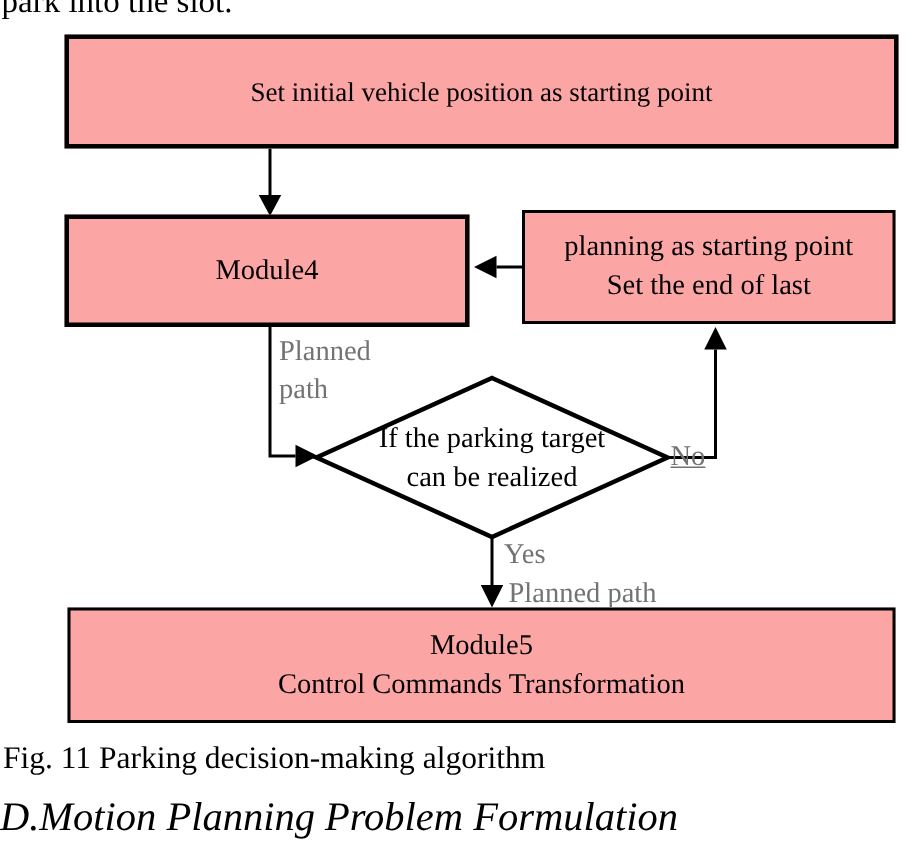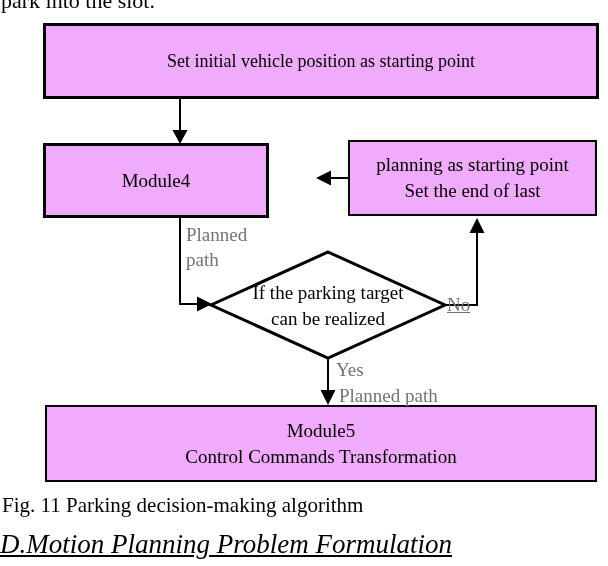--- a/index.html
+++ b/index.html
@@ -11,48 +11,48 @@
 
   .top-text{
     position:absolute;left:1px;top:-12px;font-size:22px;line-height:26px;
     white-space:nowrap;color:#000000;
   }
 
   .figure{position:absolute;left:0;top:0;width:608px;height:566px;}
   svg.connectors{position:absolute;left:0;top:0;width:608px;height:566px;}
 
   .node{
-    position:absolute;box-sizing:border-box;background:#f0abfc;
+    position:absolute;box-sizing:border-box;background:#fca5a5;
     display:flex;flex-direction:column;align-items:center;justify-content:center;
     text-align:center;font-size:19px;line-height:26px;color:#000000;
   }
   .node span{display:block;white-space:nowrap;}
 
   .node-start{left:43px;top:23px;width:556px;height:76px;border:3px solid #000000;font-size:18px;}
-  .node-module4{left:43px;top:143px;width:226px;height:75px;border:3px solid #000000;}
+  .node-module4{left:43px;top:143px;width:270px;height:75px;border:3px solid #000000;}
   .node-setend{left:348px;top:140px;width:249px;height:76px;border:2px solid #000000;}
   .node-module5{left:45px;top:405px;width:552px;height:77px;border:2px solid #000000;}
 
   .node-decision{
     left:221px;top:278px;width:214px;height:56px;border:none;background:transparent;
   }
 
   .edge-label{
     position:absolute;font-size:19px;line-height:25px;white-space:nowrap;color:#737373;
     background:transparent;
   }
   .lbl-planned1{left:186px;top:222px;}
   .lbl-no{left:447px;top:292px;text-decoration:underline;}
   .lbl-yes{left:336px;top:357px;}
   .lbl-planned2{left:339px;top:383px;}
 
   .caption{position:absolute;left:2px;top:493px;font-size:21px;white-space:nowrap;color:#000000;}
   .section-heading{
     position:absolute;left:0px;top:529px;font-size:27px;font-style:italic;
-    white-space:nowrap;color:#000000;text-decoration:underline;
+    white-space:nowrap;color:#000000;
   }
 </style>
 </head>
 <body>
 
 <div class="page">
 
   <div class="top-text">park into the slot.</div>
 
   <div class="figure">

